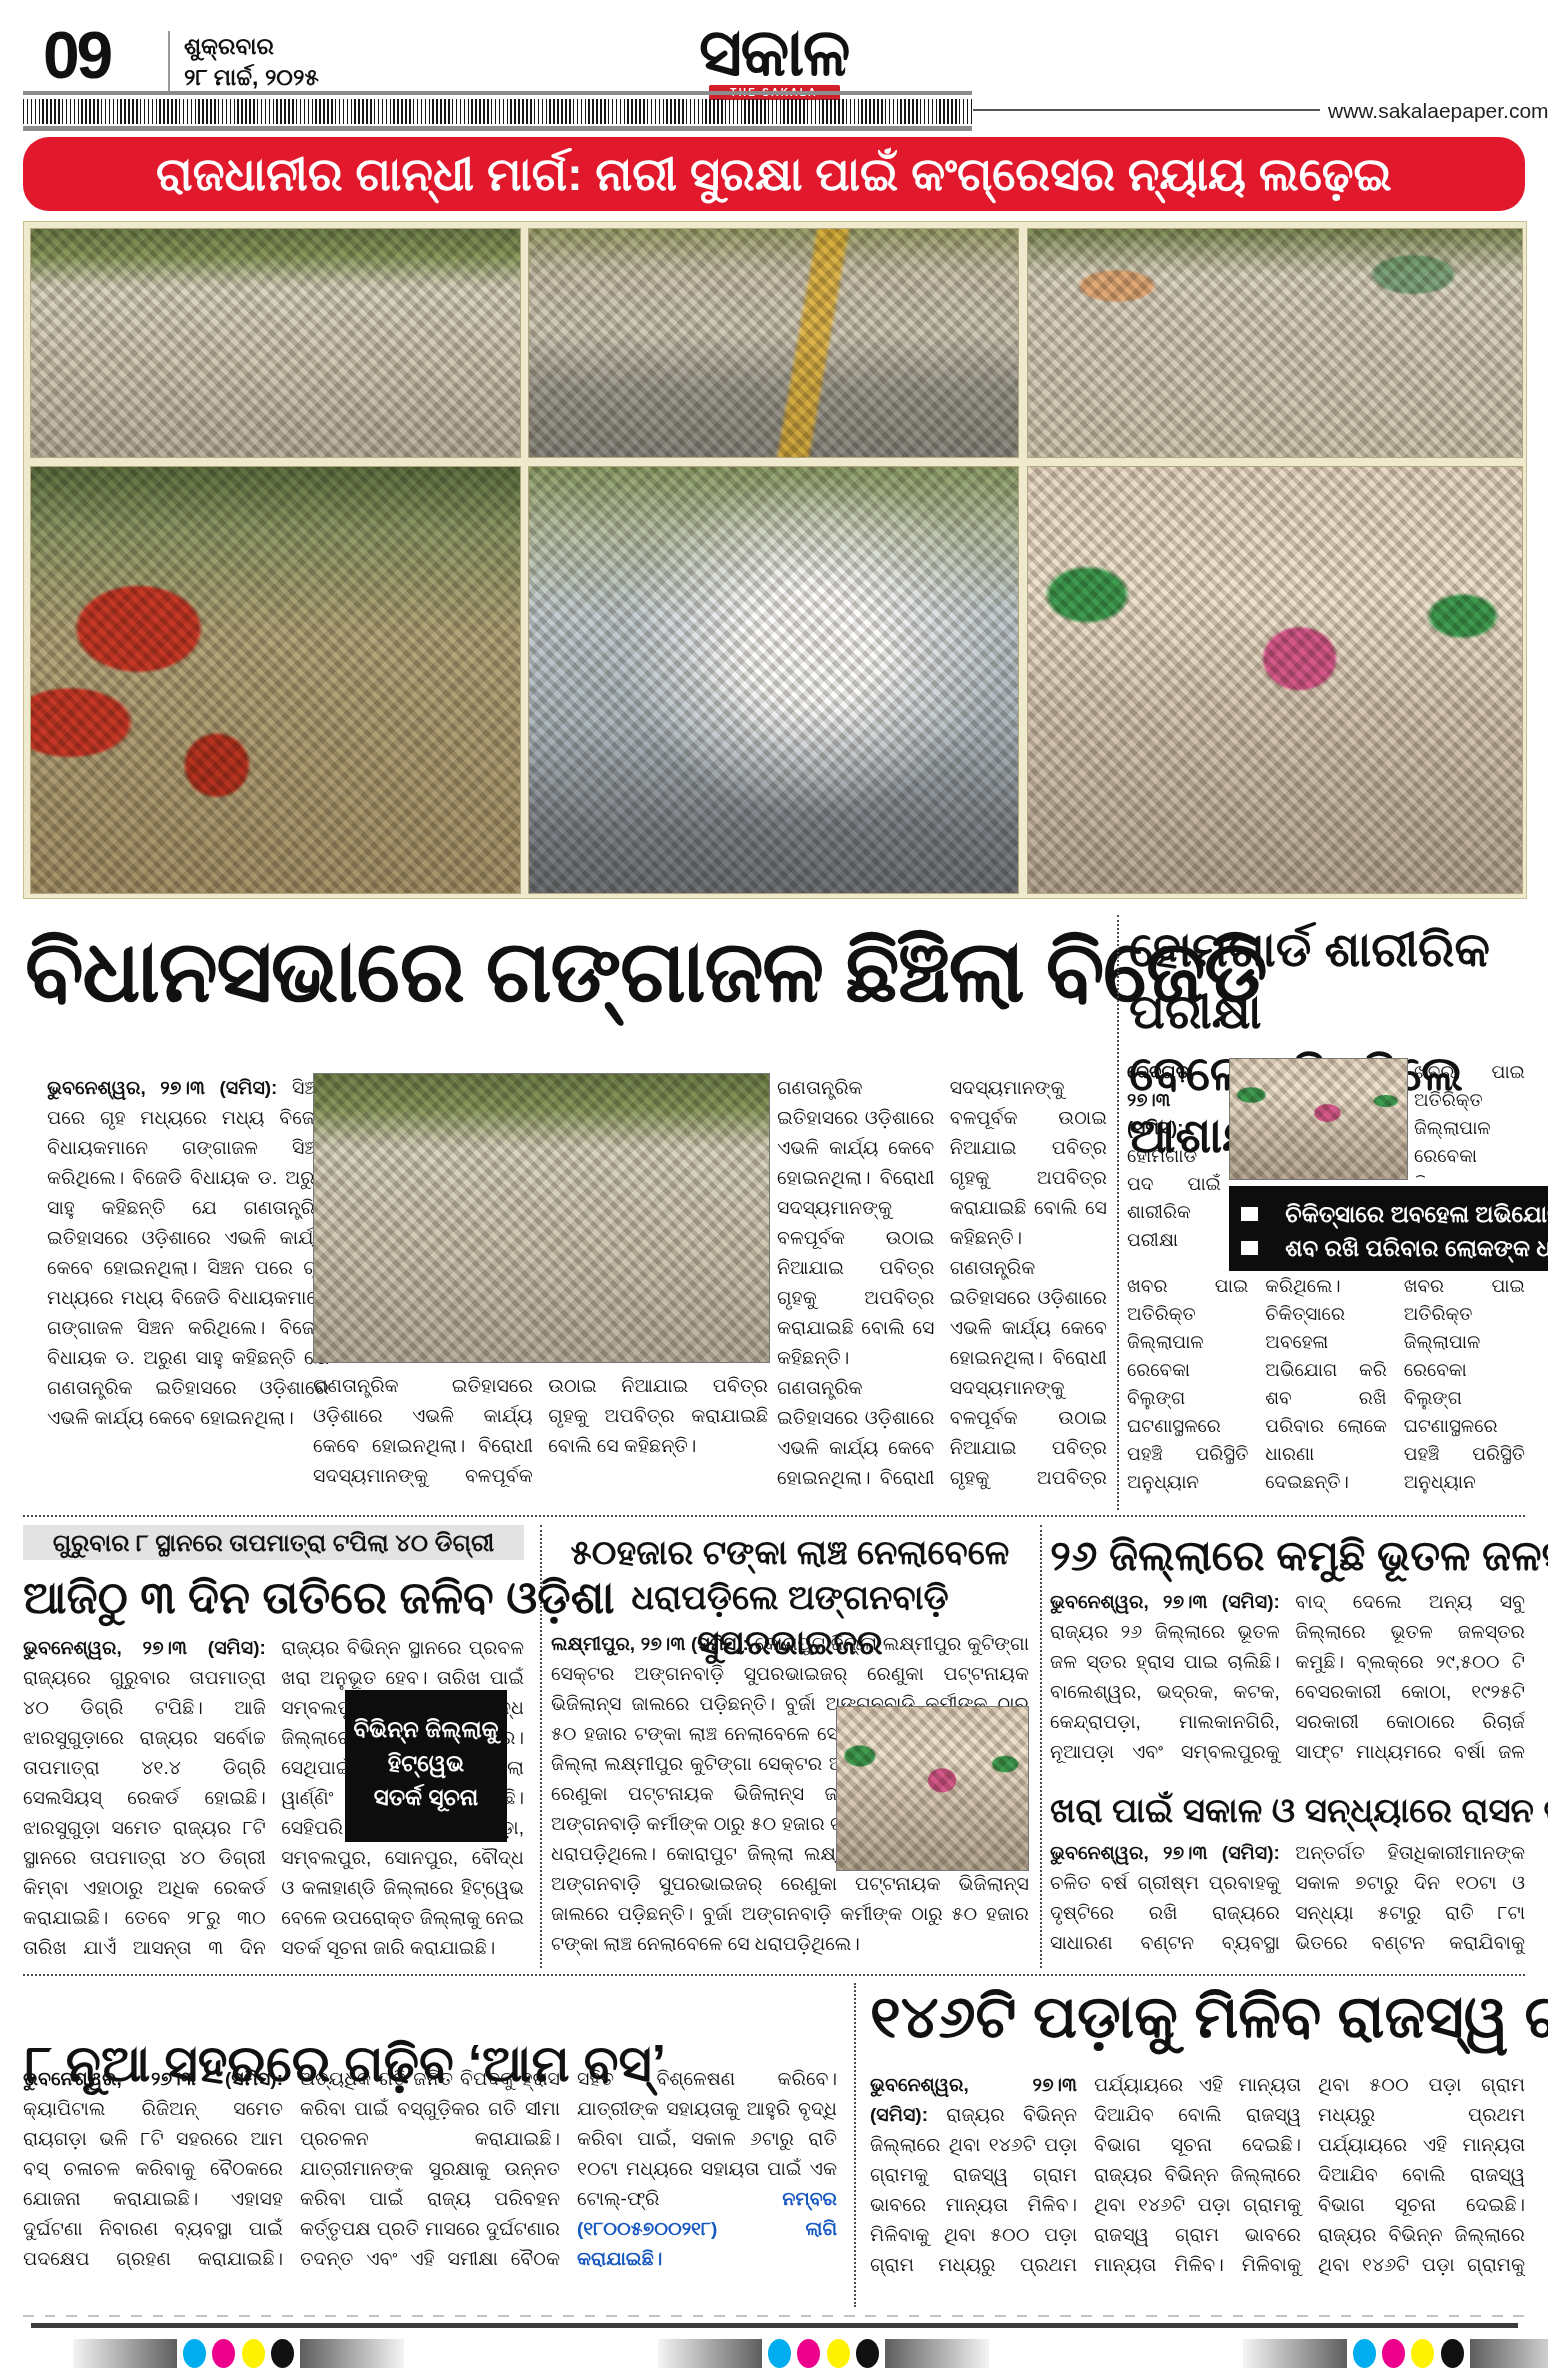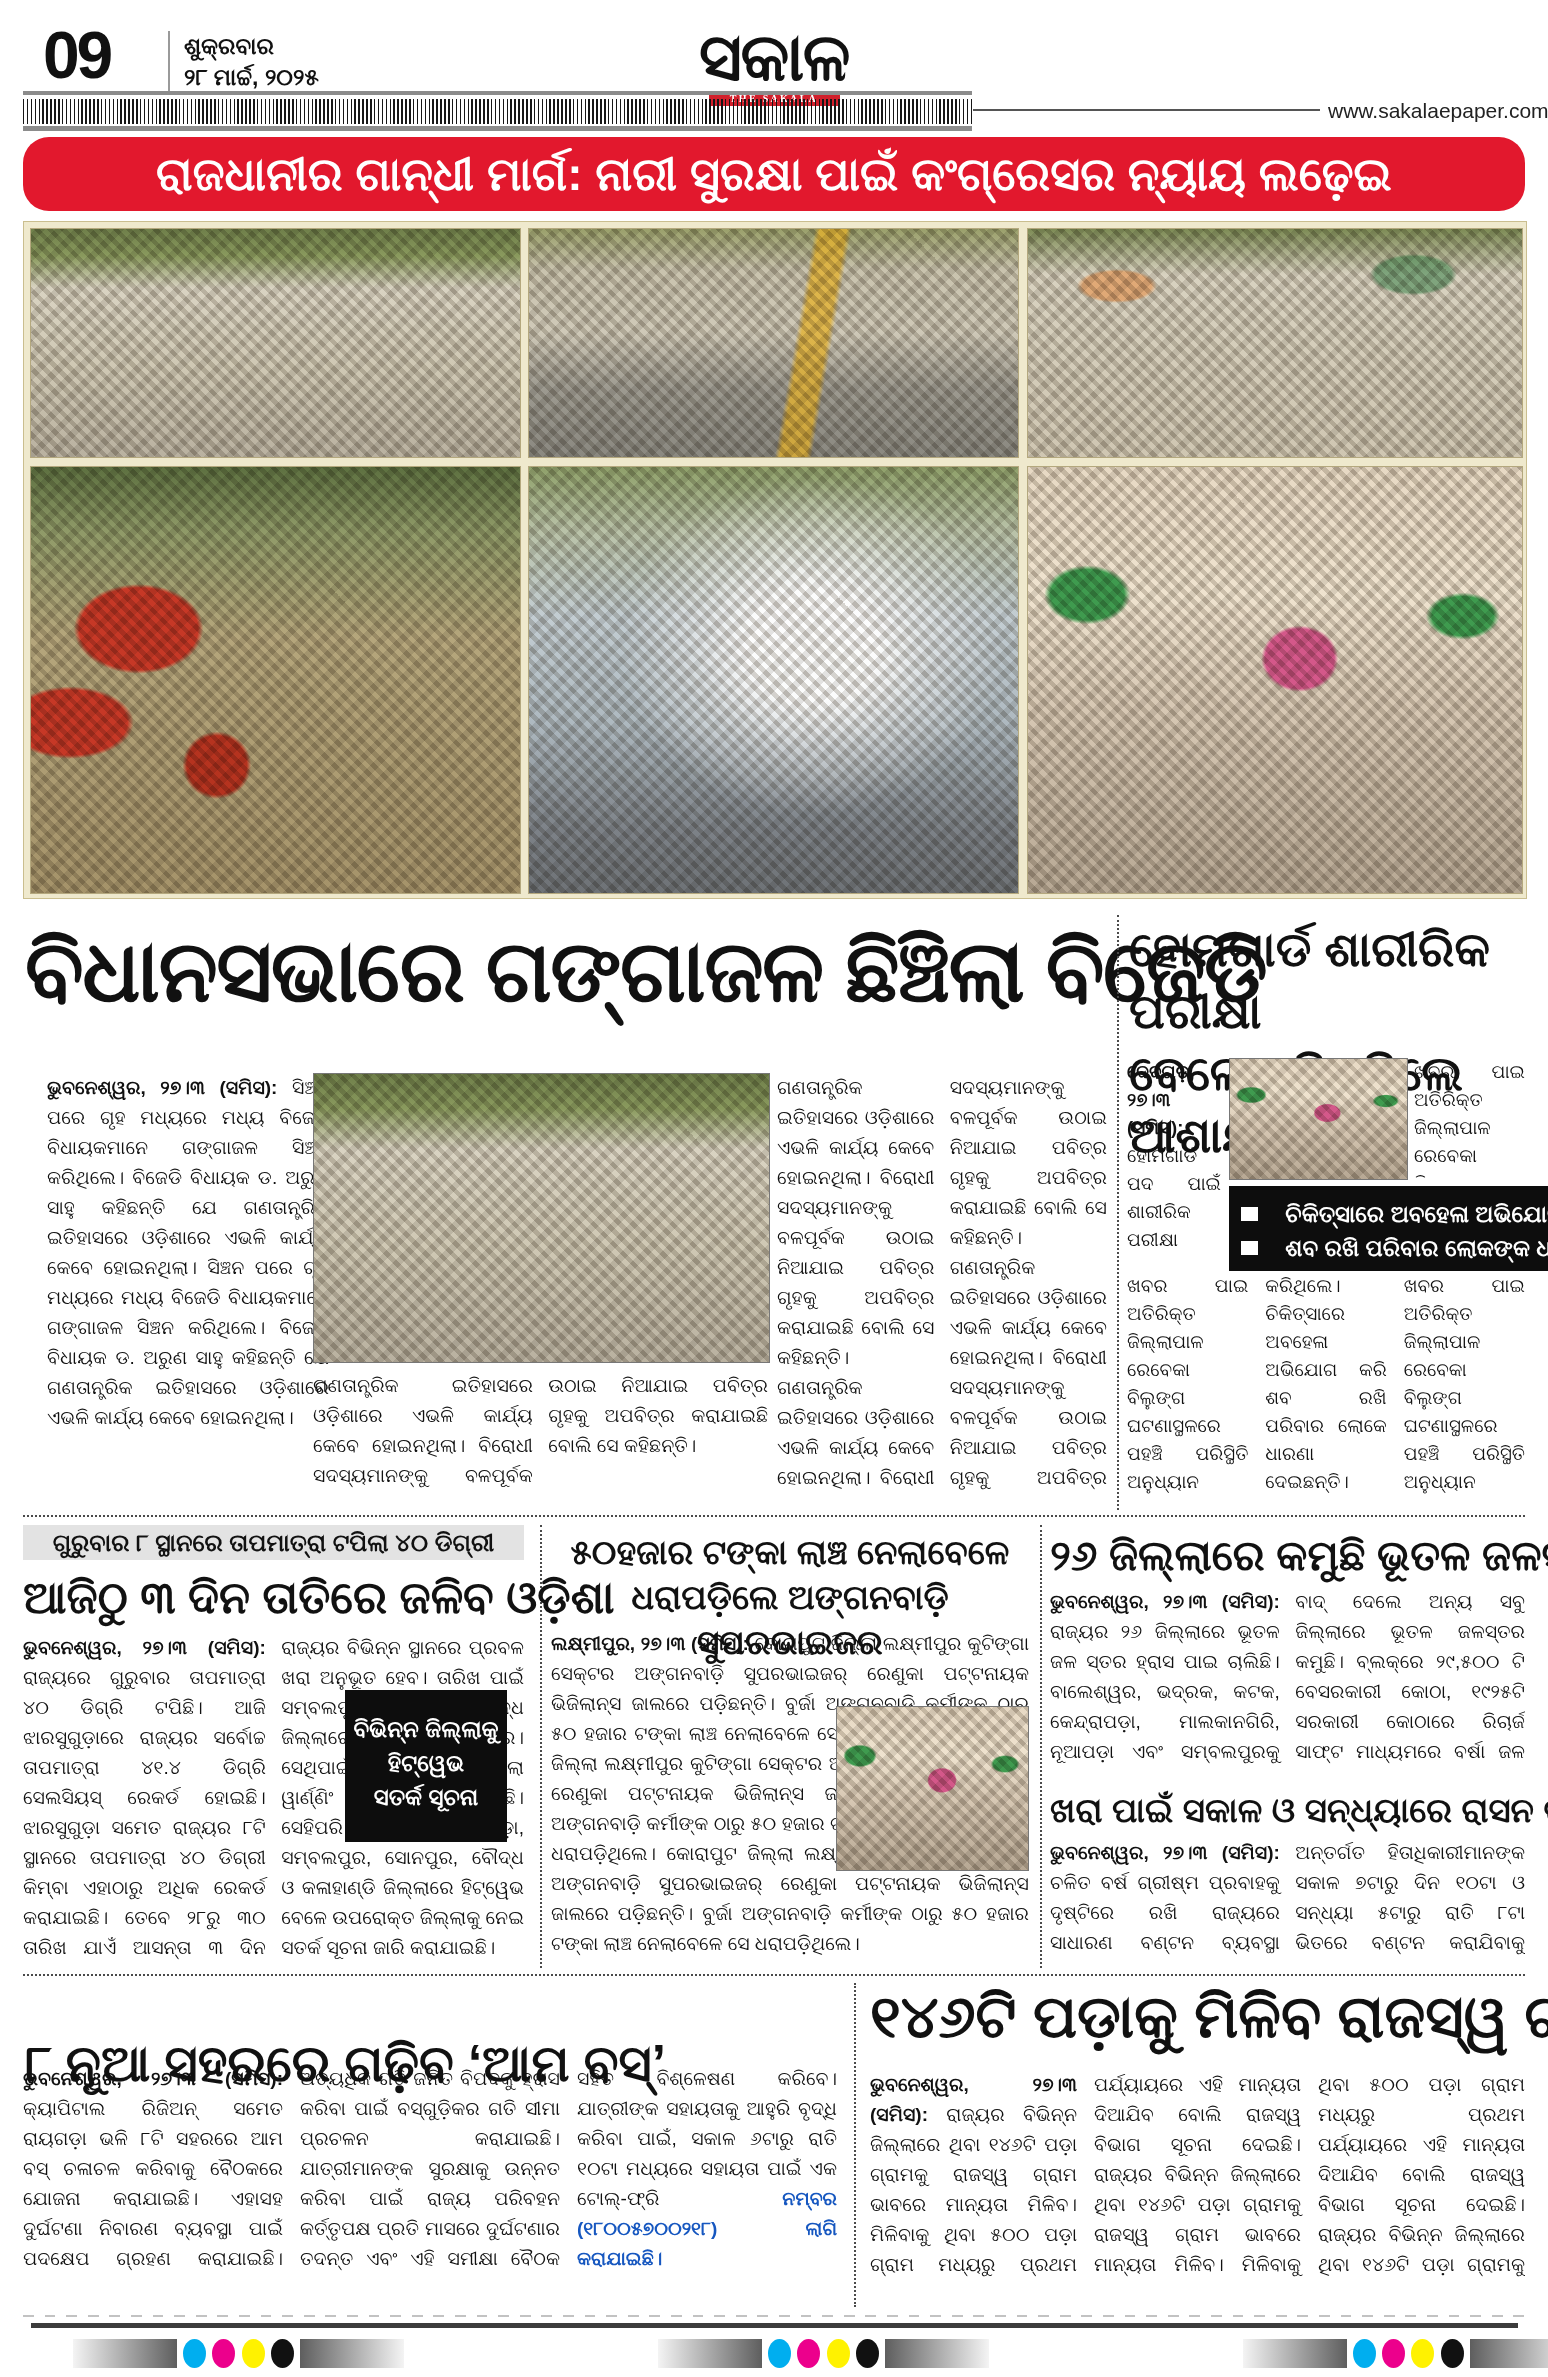--- a/index.html
+++ b/index.html
@@ -85,21 +85,21 @@
 <body>
 
 <div id="page">
 
   <div class="abs pageno" style="left:43px;top:17px;">09</div>
   <div class="abs hdr-rule" style="left:168px;top:31px;height:62px;"></div>
   <div class="abs daydate" style="left:184px;top:31px;">
     <div>ଶୁକ୍ରବାର</div>
     <div>୨୮ ମାର୍ଚ୍ଚ, ୨୦୨୫</div>
   </div>
-  <div class="abs" style="left:635px;top:25px;width:278px;text-align:center;font-family:Liberation Serif, serif;">
+  <div class="abs" style="left:635px;top:19px;width:278px;text-align:center;">
     <div class="masthead">ସକାଳ</div>
     <div class="mast-band" style="width:131px;margin:0 auto;">THE SAKALA</div>
   </div>
 
   <div class="abs thin-rule" style="left:23px;top:91px;width:949px;height:3.9px;"></div>
   <div class="abs barcode" style="left:23px;top:99px;width:949px;height:25px;"></div>
   <div class="abs thin-rule" style="left:23px;top:126px;width:949px;height:4.6px;"></div>
   <div class="abs" style="left:973px;top:109px;width:347px;height:2.3px;background:#555;"></div>
   <div class="abs website" style="left:1328px;top:99px;">www.sakalaepaper.com</div>
 

